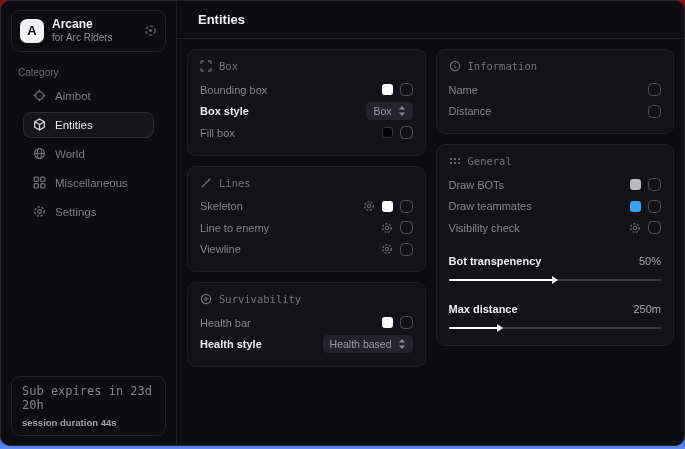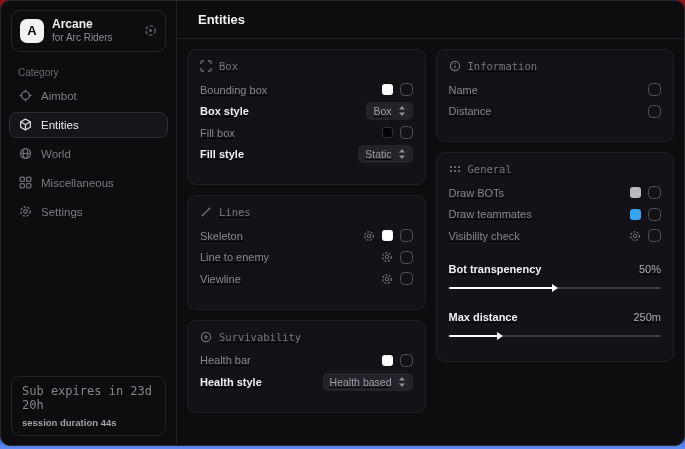--- a/index.html
+++ b/index.html
@@ -24,21 +24,21 @@
   }
   .avatar {
     width:24px; height:24px; border-radius:7px; background:#f2f2f4;
     color:#0b0b0d; font-weight:bold; font-size:13px;
     display:flex; align-items:center; justify-content:center;
   }
   .brand-title { font-size:12px; font-weight:bold; color:#ededf1; line-height:1.25; }
   .brand-sub { font-size:10px; color:#8b8b91; line-height:1.25; }
   .brand-action { margin-left:auto; color:#5d5d64; display:flex; cursor:pointer; background:none; border:none; }
   .cat-label { margin:15px 0 5px 17px; font-size:10px; color:#6b6b72; }
-  .nav { padding:0 8px; display:flex; flex-direction:column; gap:3px; }
+  .nav { padding:0 22px; display:flex; flex-direction:column; gap:3px; }
   .nav-item {
     height:26px; padding:0 9px; border:1px solid transparent; border-radius:8px;
     display:flex; align-items:center; gap:9px;
     color:#7b7b82; font-size:11.5px; cursor:pointer; background:none; text-align:left;
   }
   .nav-item .ni-icon { display:flex; color:#6e6e75; }
   .nav-item.selected { background:#16161a; border-color:#2c2c32; color:#e9e9ed; }
   .nav-item.selected .ni-icon { color:#d6d6db; }
   .side-spacer { flex:1; }
   .sub-box {
@@ -52,22 +52,21 @@
   .main-header {
     height:38px; flex:0 0 38px; padding-left:21px;
     display:flex; align-items:center;
     border-bottom:1px solid #202025;
   }
   .main-title { font-size:13px; font-weight:bold; color:#f1f1f4; }
   .content { padding:10px; display:flex; gap:10px; align-items:flex-start; }
   .col { flex:1; display:flex; flex-direction:column; gap:10px; min-width:0; }
   .card {
     background:#131317; border:1px solid #1f1f24; border-radius:9px;
-    padding:10px 12px 19px;
-    text-decoration:underline;
+    padding:10px 12px 11px;
   }
   .card-header {
     display:flex; align-items:center; gap:7px;
     font-family:"DejaVu Sans Mono", monospace; font-size:10.5px; color:#74747b;
     margin-bottom:7px;
   }
   .card-header .ch-icon { display:flex; color:#6d6d74; }
   .row { min-height:21.5px; display:flex; align-items:center; justify-content:space-between;gap:20px; }
   .lbl { font-size:11px; color:#84848b; }
   .lbl.bright { color:#efeff3; font-weight:bold; }
@@ -215,32 +214,20 @@
               </span>
             </button>
           </div>
           <div class="row">
             <span class="lbl">Fill box</span>
             <span class="ctrls">
               <span class="swatch darkline" style="background: rgb(5, 5, 7);"></span>
               <button class="checkbox"></button>
             </span>
           </div>
-          <div class="row">
-            <span class="lbl bright">Fill style</span>
-            <button class="dropdown">
-              <span>Static</span>
-              <span class="dd-icon">
-                <svg width="8" height="10" viewBox="0 0 8 10" fill="currentColor">
-                    <path d="M4 0L7 3.4H1z"></path>
-                    <path d="M4 10L1 6.6h6z"></path>
-                  </svg>
-              </span>
-            </button>
-          </div>
         </div>
 
         <div class="card">
           <div class="card-header">
             <span class="ch-icon">
               <svg width="12" height="12" viewBox="0 0 12 12" fill="none" stroke="currentColor" stroke-width="1.3">
                   <path d="M2.5 9.5l7-7"></path>
                   <circle cx="2.5" cy="9.5" r="1" fill="currentColor" stroke="none"></circle>
                   <circle cx="9.5" cy="2.5" r="1" fill="currentColor" stroke="none"></circle>
                 </svg>

